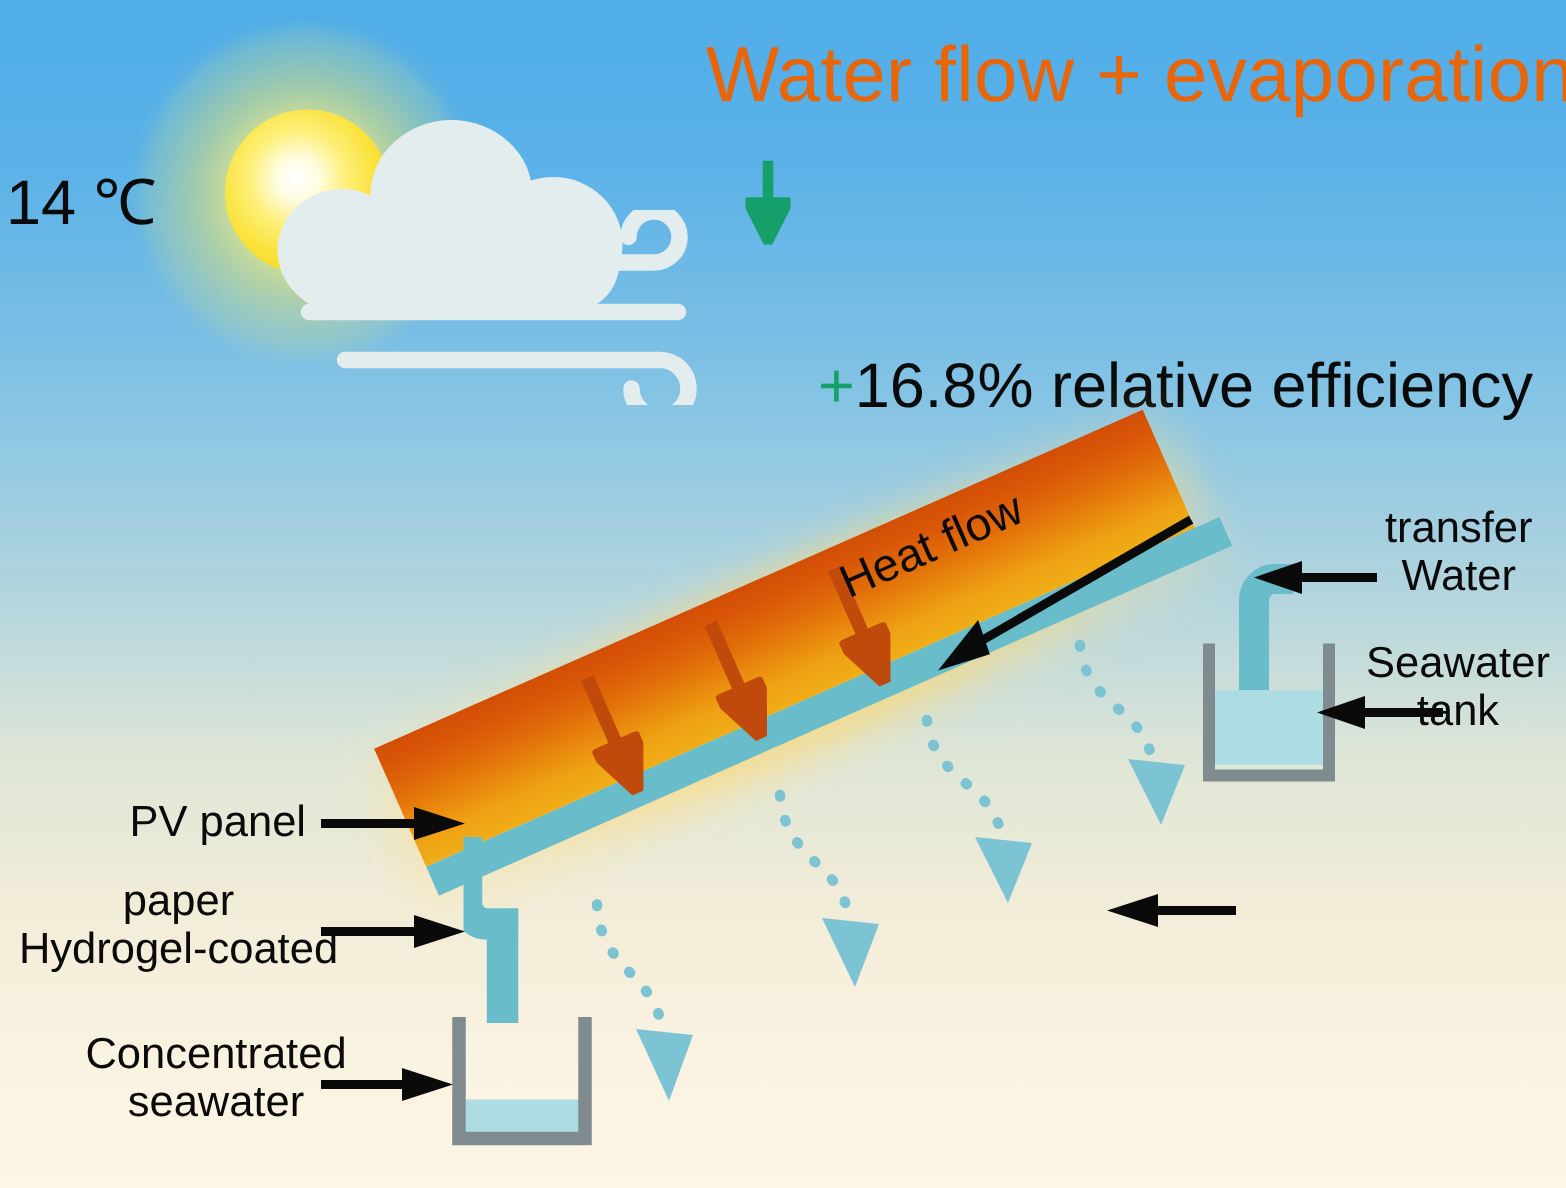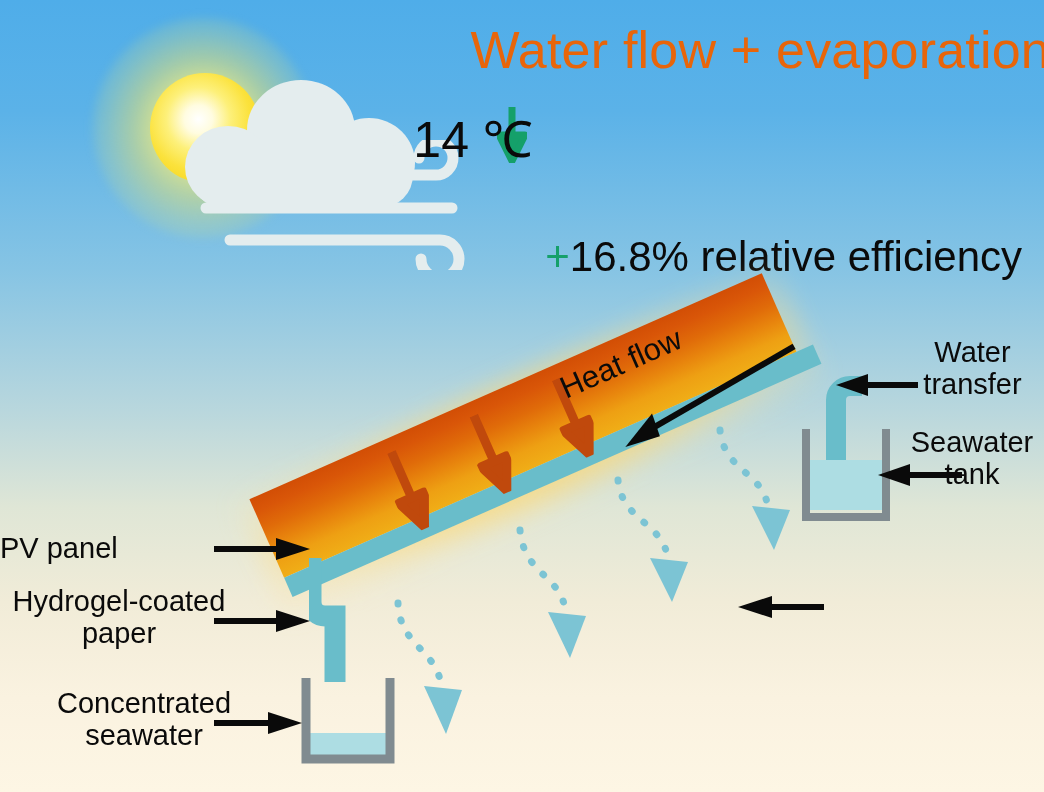--- a/index.html
+++ b/index.html
@@ -77,25 +77,25 @@
     left: 16px; top: 20px;
     width: 1034px;
     text-align: right;
     color: #e8650a;
     font-size: 52px;
     letter-spacing: 0.2px;
     white-space: nowrap;
   }
   #temp-line {
     position: absolute;
-    left: 16px; top: 104px;
+    left: 4px; top: 104px;
     width: 914px;
-    text-align: center;
+    text-align: left;
     color: #0a0a0a;
-    font-size: 50px;
+    font-size: 42px;
     white-space: nowrap;
   }
   #temp-arrow { position: absolute; left: 497px; top: 107px; }
   #eff-line {
     position: absolute;
     left: 0; top: 198px;
     width: 1022px;
     text-align: right;
     color: #0a0a0a;
     font-size: 42px;
@@ -165,21 +165,21 @@
 
   
   .callout {
     position: absolute;
     color: #0a0a0a;
     font-size: 29px;
     line-height: 1.12;
     white-space: nowrap;
   }
   .callout.ctr { text-align: center; }
-  .callout.rgt { text-align: left; }
+  .callout.rgt { text-align: right; }
   .leader { position: absolute; }
 </style>
 </head>
 <body>
 
 <div id="stage">
 
   <div id="sun-glow"></div>
   <div id="sun-disc"></div>
 
@@ -287,44 +287,44 @@
 
   <div class="callout rgt" style="left:0; top:532px; width:204px;">PV panel</div>
   <div class="leader" style="left:214px; top:536px;">
     <svg width="100" height="26" viewBox="0 0 100 26">
       <path d="M 0,13 L 70,13" stroke="#0a0a0a" stroke-width="6" fill="none"></path>
       <path d="M 62,2 L 96,13 L 62,24 Z" fill="#0a0a0a"></path>
     </svg>
   </div>
 
   <div class="callout ctr" style="left:0; top:585px; width:238px;">
+    <div>paper</div>
     <div>Hydrogel-coated</div>
-    <div>paper</div>
   </div>
   <div class="leader" style="left:214px; top:608px;">
     <svg width="100" height="26" viewBox="0 0 100 26">
       <path d="M 0,13 L 70,13" stroke="#0a0a0a" stroke-width="6" fill="none"></path>
       <path d="M 62,2 L 96,13 L 62,24 Z" fill="#0a0a0a"></path>
     </svg>
   </div>
 
   <div class="callout ctr" style="left:0; top:687px; width:240px;margin-left:24px;">
     <div>Concentrated</div>
     <div>seawater</div>
   </div>
   <div class="leader" style="left:214px; top:710px;">
     <svg width="92" height="26" viewBox="0 0 92 26">
       <path d="M 0,13 L 62,13" stroke="#0a0a0a" stroke-width="6" fill="none"></path>
       <path d="M 54,2 L 88,13 L 54,24 Z" fill="#0a0a0a"></path>
     </svg>
   </div>
 
   <div class="callout ctr" style="left:905px; top:336px; width:135px;">
+    <div>transfer</div>
     <div>Water</div>
-    <div>transfer</div>
   </div>
   <div class="leader" style="left:836px; top:372px;">
     <svg width="82" height="26" viewBox="0 0 82 26">
       <path d="M 82,13 L 26,13" stroke="#0a0a0a" stroke-width="6" fill="none"></path>
       <path d="M 32,2 L 0,13 L 32,24 Z" fill="#0a0a0a"></path>
     </svg>
   </div>
 
   <div class="callout ctr" style="left:900px; top:426px; width:144px;">
     <div>Seawater</div>

